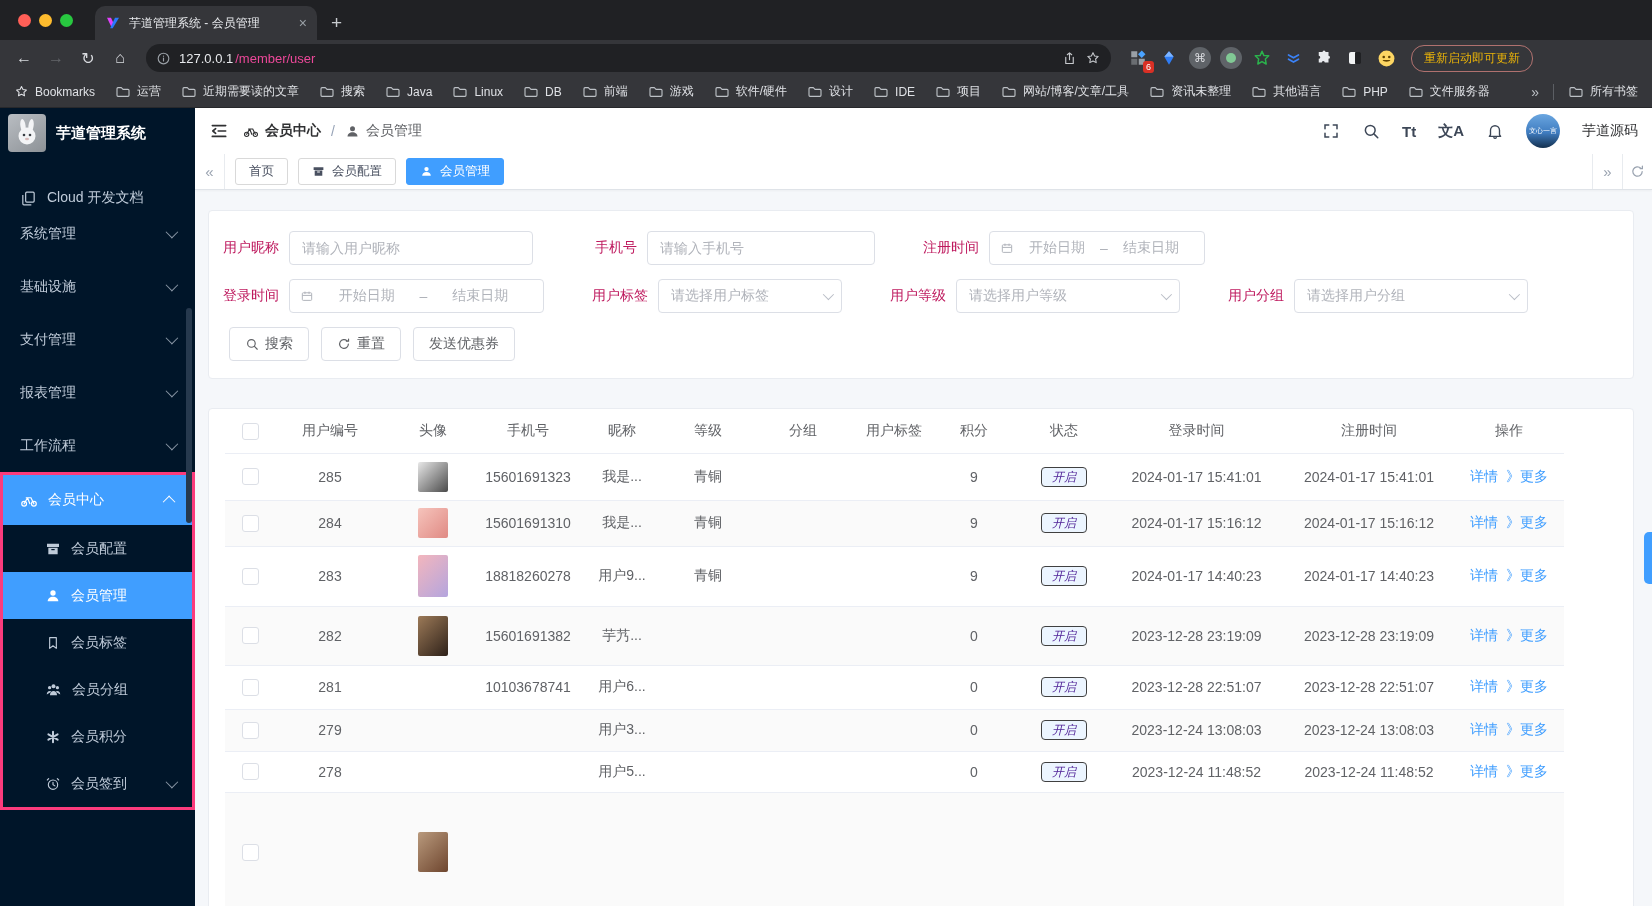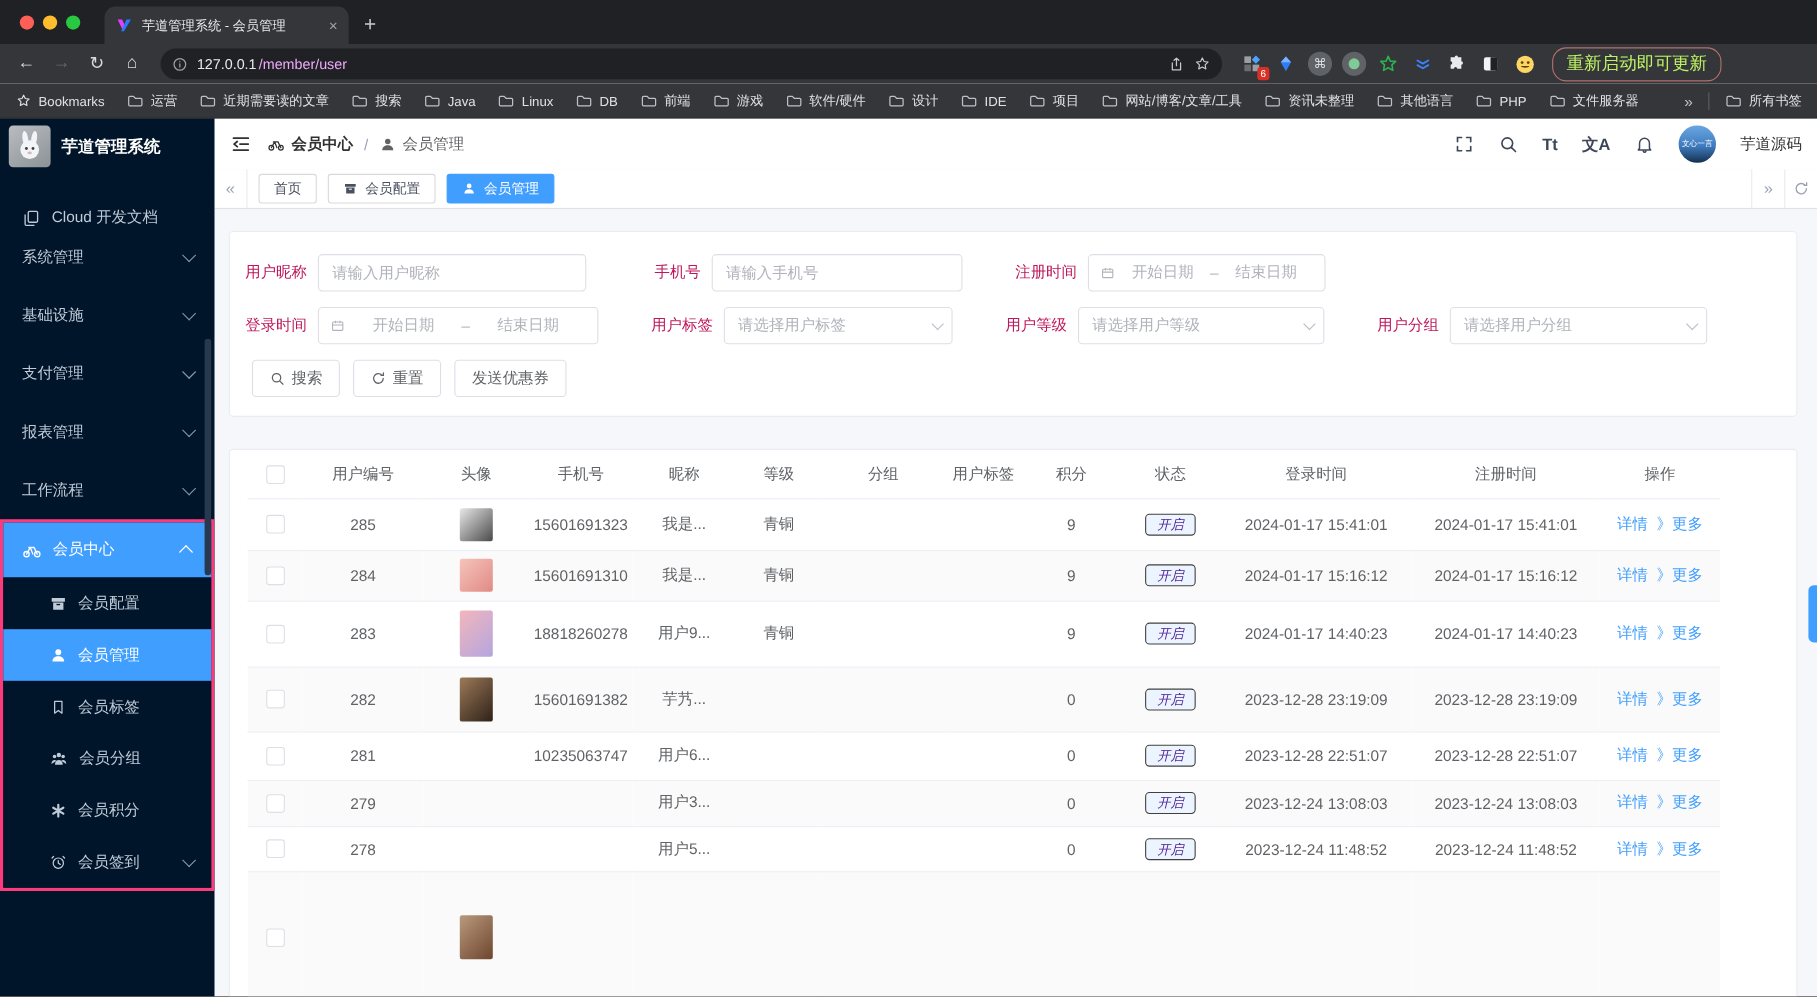--- a/index.html
+++ b/index.html
@@ -17,28 +17,28 @@
   .tab .title { flex:1; white-space:nowrap; overflow:hidden; }
   .tab .close { color:#9aa0a6; font-size:14px; }
   .newtab { color:#c7cace; font-size:19px; margin:0 0 6px 14px; }
 
   .toolbar { height:36px; background:#35363a; display:flex; align-items:center; padding:0 10px; gap:4px; }
   .navbtn { width:28px; height:28px; display:flex; align-items:center; justify-content:center;
     color:#d8dade; font-size:16px; }
   .navbtn.disabled { color:#63666a; }
   .omnibox { height:28px; background:#202124; border-radius:14px; flex:0 0 965px; margin-left:8px;
     display:flex; align-items:center; padding:0 10px; gap:8px; color:#e8eaed; font-size:13px; }
-  .omnibox .path { color:#f0abfc; }
+  .omnibox .path { color:#ec4899; }
   .omnibox .spacer { flex:1; }
   .obicon { color:#9aa0a6; display:flex; align-items:center; }
   .extensions { display:flex; align-items:center; gap:9px; margin-left:12px; }
   .extbtn { width:22px; height:22px; display:flex; align-items:center; justify-content:center; position:relative; }
   .badge { position:absolute; right:-5px; bottom:-4px; background:#d93025; color:#fff; font-size:9px;
     padding:0 3px; border-radius:3px; line-height:12px; }
-  .update-pill { margin-left:10px; border:1px solid rgba(242,146,140,.65); color:#bef264; font-size:16px;
+  .update-pill { margin-left:10px; border:1px solid rgba(242,146,140,.65); color:#eab308; font-size:12px;
     border-radius:13px; padding:4px 12px; white-space:nowrap; }
 
   .bookmarksbar { height:32px; background:#35363a; border-bottom:1px solid #27282b;
     display:flex; align-items:center; padding:0 14px; gap:20px; color:#dfe1e5; font-size:12px; overflow:hidden; }
   .bm { display:flex; align-items:center; gap:6px; white-space:nowrap; color:#dfe1e5; }
   .bm-right { margin-left:auto; display:flex; align-items:center; gap:14px; }
   .vdiv { width:1px; height:16px; background:#5c5f64; }
 
   
   .app { position:absolute; top:108px; left:0; right:0; bottom:0; display:flex; }
@@ -603,21 +603,21 @@
                     <rect x="4" y="6.5" width="16" height="13" rx="1.5"></rect>
                     <path d="M4 11h16M8.5 4.5v4M15.5 4.5v4"></path>
                   </svg>
                 <span class="dtxt">开始日期</span>
                 <span>–</span>
                 <span class="dtxt">结束日期</span>
               </div>
             </div>
             <div class="fgroup">
               <span class="flabel">用户标签</span>
-              <div class="fselect" style="width:208px">
+              <div class="fselect" style="width:184px">
                 <span class="ph">请选择用户标签</span>
                   <span class="selchev"></span>
               </div>
             </div>
             <div class="fgroup">
               <span class="flabel">用户等级</span>
               <div class="fselect" style="width:224px">
                 <span class="ph">请选择用户等级</span>
                   <span class="selchev"></span>
               </div>
@@ -756,21 +756,21 @@
                   <td>2023-12-28 23:19:09</td>
                   <td class="ops">
                     <a href="#">详情</a><a href="#" class="more">》更多</a>
                   </td>
                 </tr>
 
                 <tr style="height: 44px;">
                   <td><span class="cb"></span></td>
                   <td>281</td>
                   <td></td>
-                  <td>10235063747</td>
+                  <td>10103678741</td>
                   <td>用户6...</td>
                   <td></td>
                   <td></td>
                   <td></td>
                   <td>0</td>
                   <td><span class="el-tag">开启</span></td>
                   <td>2023-12-28 22:51:07</td>
                   <td>2023-12-28 22:51:07</td>
                   <td class="ops">
                     <a href="#">详情</a><a href="#" class="more">》更多</a>

